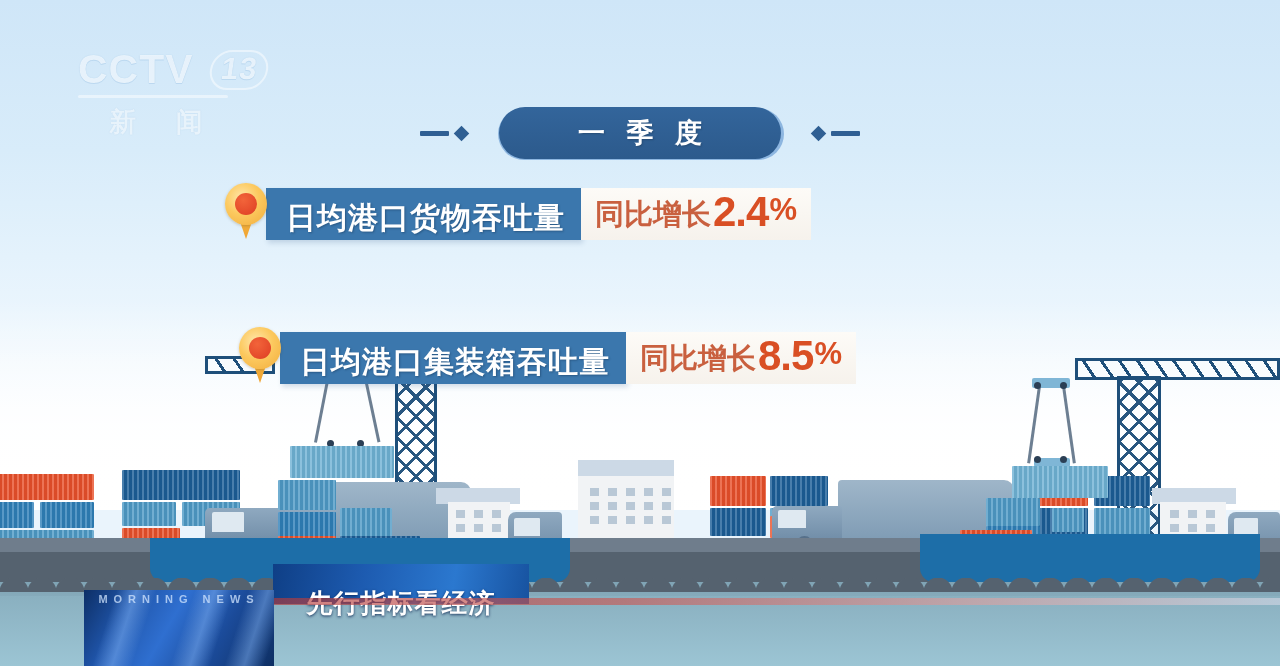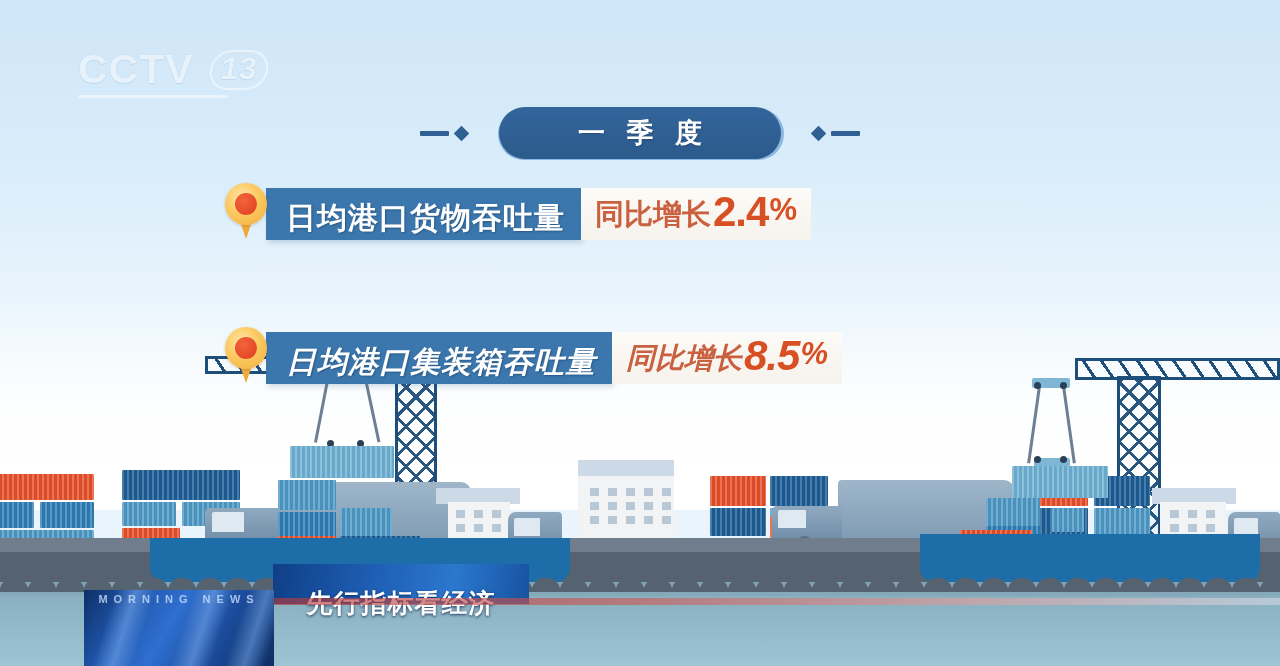--- a/index.html
+++ b/index.html
@@ -70,21 +70,21 @@
   }
   .pill-text{
     color:#fff; font-size:27px; font-weight:bold; letter-spacing:7px;
     text-indent:7px;
     text-shadow:1px 1px 2px rgba(0,0,0,.2);
   }
 
   
   .stat{ position:absolute; display:flex; align-items:center; }
   .stat.r1{ left:222px; top:183px; }
-  .stat.r2{ left:222px; top:327px;font-style:italic; }
+  .stat.r2{ left:236px; top:327px; }
 
   .pin{ position:relative; width:48px; height:62px; margin-right:-4px; z-index:6; }
   .pin-body{
     position:absolute; left:3px; top:0; width:42px; height:42px; border-radius:50%;
     background:radial-gradient(circle at 40% 35%,#ffe7ab 0%,#fcc95f 45%,#f2ad3c 100%);
     box-shadow:0 1px 3px rgba(80,60,20,.25);
   }
   .pin-tail{
     position:absolute; left:15px; top:30px; width:18px; height:26px;
     background:linear-gradient(180deg,#f5b945 0%,#efa231 100%);
@@ -256,20 +256,21 @@
 
   <div class="sky"></div>
   <div class="sky-haze"></div>
 
   <div class="watermark">
     <div class="wm-row1">
       <span>CCTV</span>
       <span class="wm-13">13</span>
     </div>
     <div class="wm-underline"></div>
+    <div class="wm-row2">新 闻</div>
   </div>
 
   <div class="scene">
 
     <div class="lattice" style="left:395px;top:28px;width:42px;height:200px;"></div>
     <div class="cable" style="left:330px;top:30px;width:3px;height:84px;transform:rotate(11deg);"></div>
     <div class="cable" style="left:360px;top:30px;width:3px;height:84px;transform:rotate(-12deg);"></div>
     <div class="cdot" style="left:327px;top:110px;"></div>
     <div class="cdot" style="left:357px;top:110px;"></div>
 

